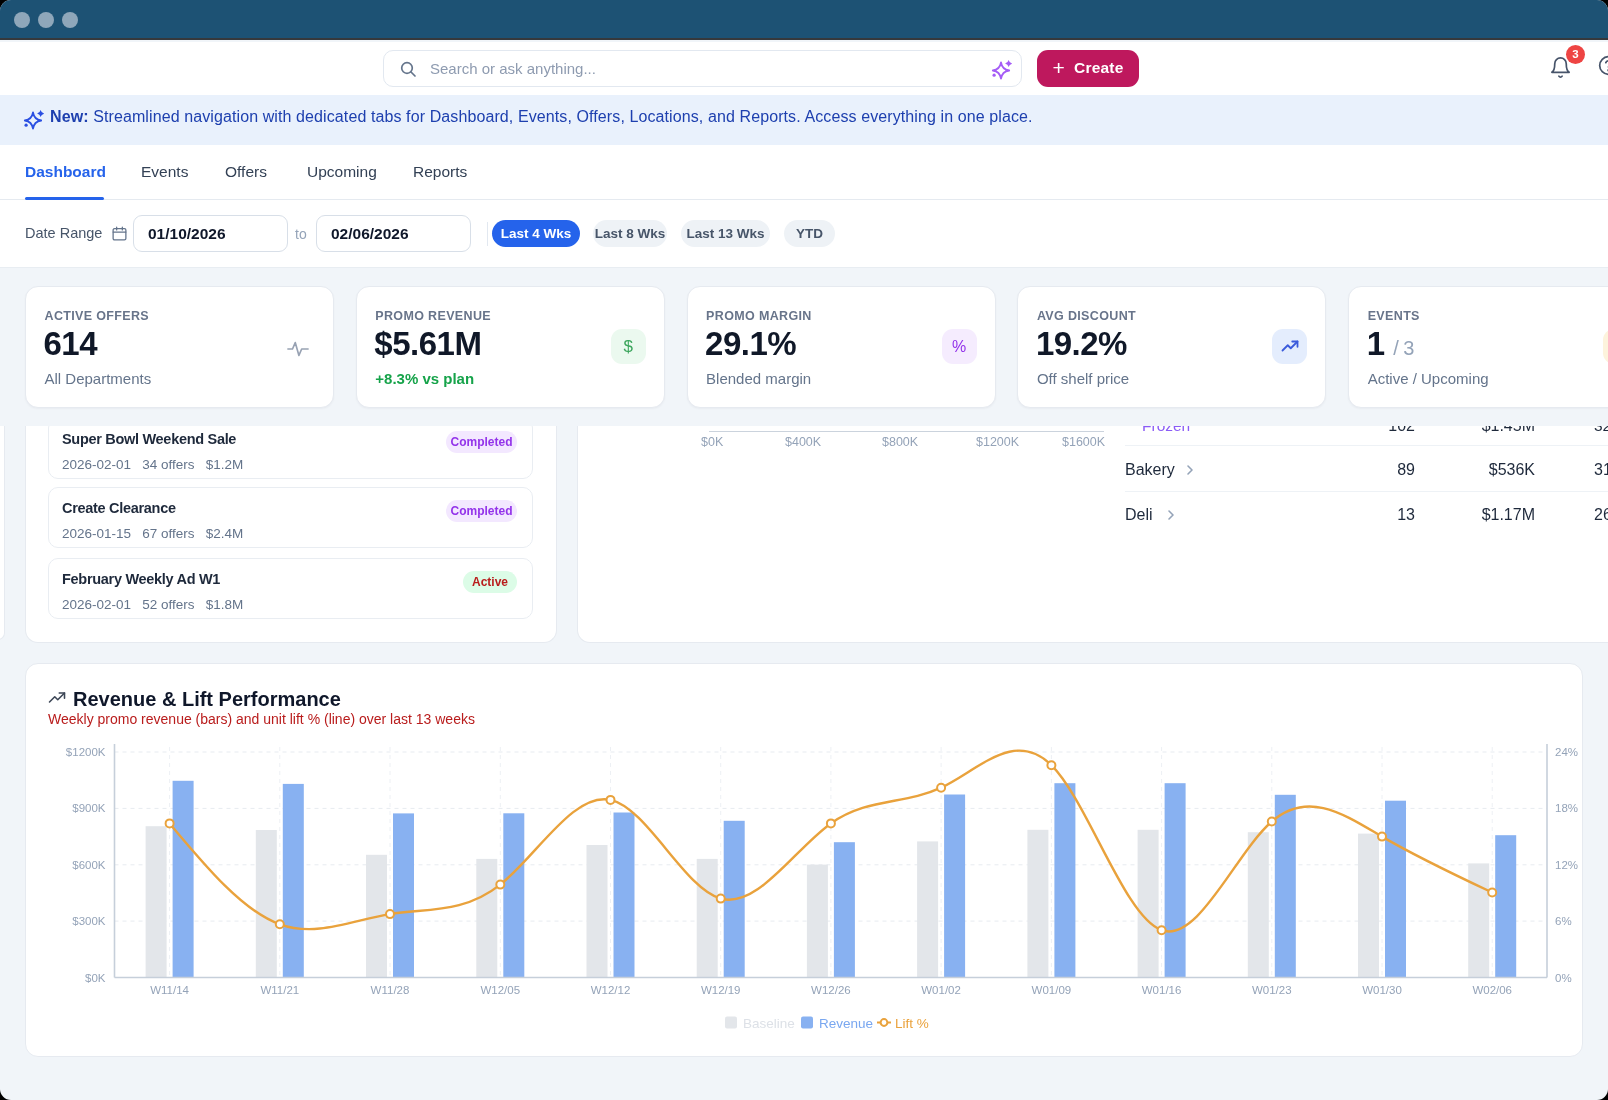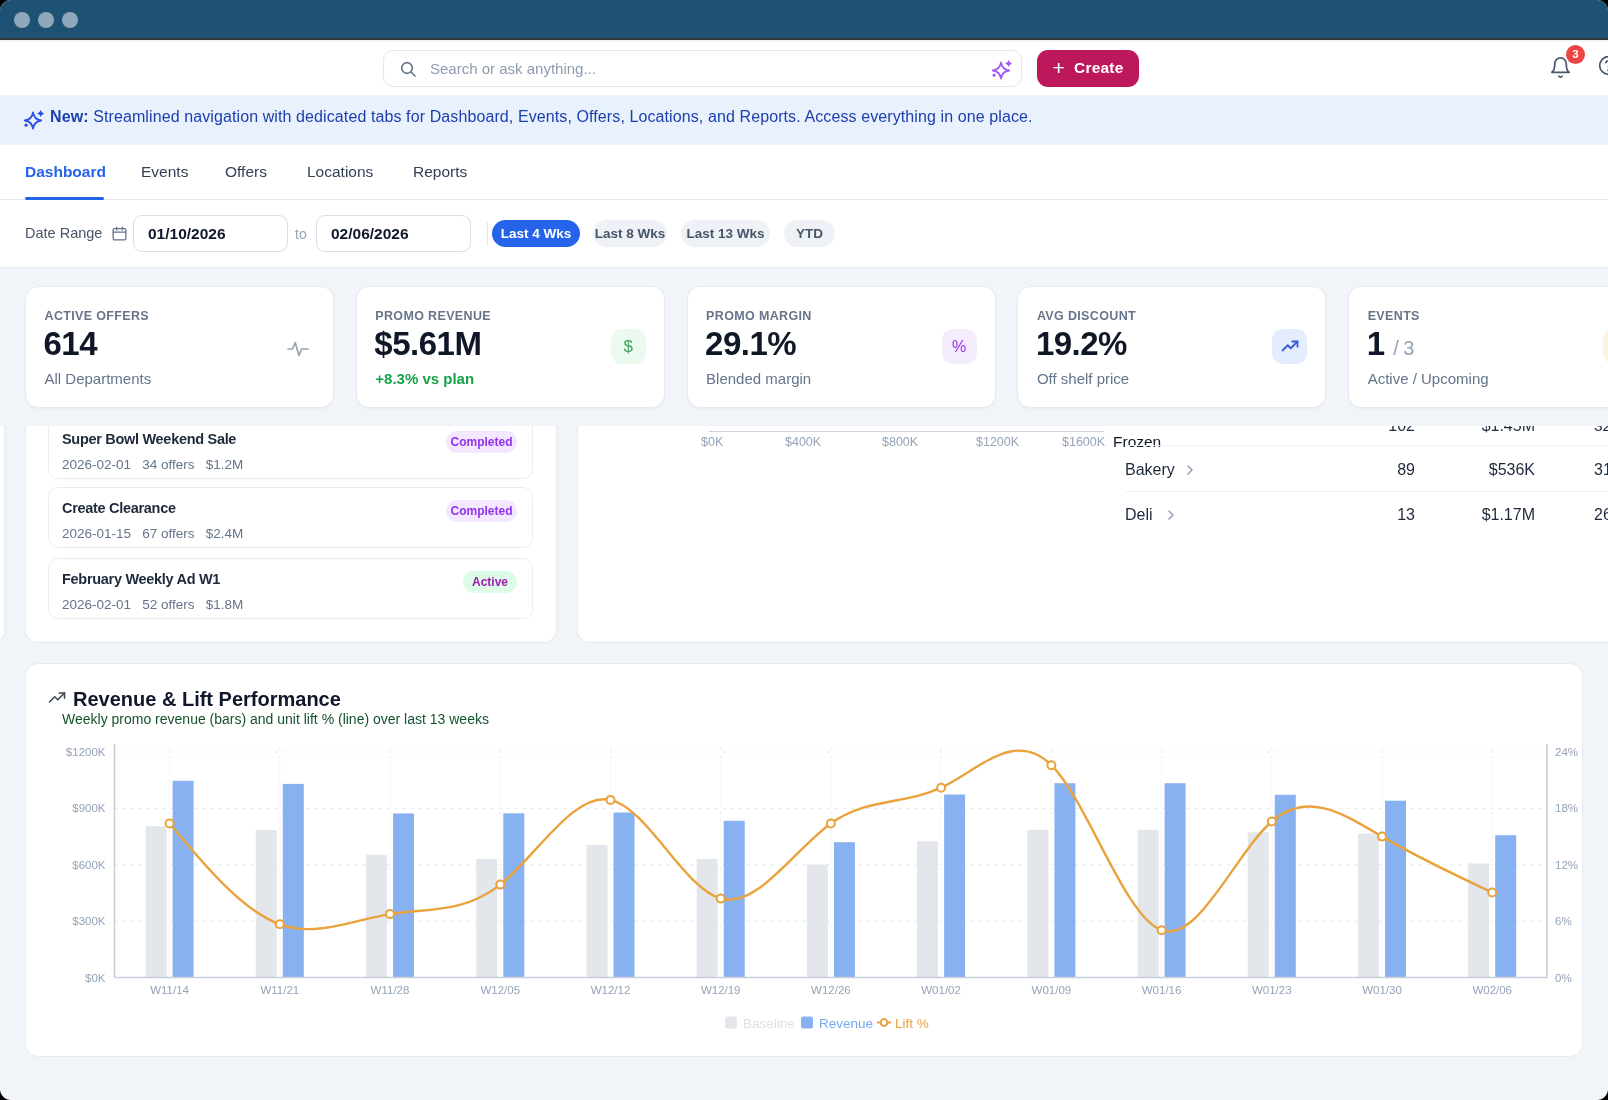--- a/index.html
+++ b/index.html
@@ -34,30 +34,30 @@
 .kvalue { position:absolute; left:17.5px; top:38px; font-size:33px; font-weight:700; color:#101828; letter-spacing:-0.5px; }
 .ksub { position:absolute; left:18.5px; top:83px; font-size:15px; color:#64748b; }
 .kbadge { position:absolute; right:18px; top:42px; width:35px; height:35px; border-radius:11px; text-align:center; }
 
 .midleft { position:absolute; left:25px; top:426px; width:532px; height:217px; background:#fff; border:1px solid #e6eaf0; border-top:none; border-radius:0 0 13px 13px; overflow:hidden; }
 .item { position:absolute; left:22px; width:485px; height:61px; border:1px solid #e9edf2; border-radius:10px; background:#fff; }
 .ititle { position:absolute; left:13px; top:12px; font-size:14.5px; font-weight:700; letter-spacing:-0.3px; color:#1e293b; }
 .imeta { position:absolute; left:13px; top:38px; font-size:13.5px; color:#64748b; }
 .ibadge { position:absolute; right:15px; top:12px; height:22px; border-radius:11px; font-size:12px; font-weight:600; line-height:22px; padding:0 4.5px; }
 .b-purple { background:#f3e8ff; color:#9333ea; }
-.b-green { background:#dcfce7; color:#a21caf; }
+.b-green { background:#dcfce7; color:#b91c1c; }
 .midright { position:absolute; left:577px; top:426px; width:1123px; height:217px; background:#fff; border:1px solid #e6eaf0; border-top:none; border-radius:0 0 0 13px; overflow:hidden; }
 .axlab { position:absolute; top:9px; font-size:12.5px; color:#94a3b8; }
 .trow-name { position:absolute; left:547px; font-size:16px; color:#1e293b; }
 .tnum { position:absolute; font-size:16px; color:#1e293b; text-align:right; width:60px; }
 .tsep { position:absolute; left:547px; width:650px; height:1px; background:#eef2f6; }
 
 .chartcard { position:absolute; left:25px; top:663px; width:1558px; height:394px; background:#fff; border:1px solid #e6eaf0; border-radius:13px; }
 .ctitle { position:absolute; left:47px; top:24px; font-size:20px; font-weight:700; color:#0f172a; }
-.csub { position:absolute; left:36px; top:47px; font-size:14px; color:#14532d; }
+.csub { position:absolute; left:22px; top:47px; font-size:14px; color:#b91c1c; }
 .ax { font-size:11.5px; fill:#94a3b8; font-family:"Liberation Sans",sans-serif; }
 </style>
 </head>
 <body>
 <div class="window">
   <div class="titlebar">
     <div class="dot" style="left:14px;"></div>
     <div class="dot" style="left:38px;"></div>
     <div class="dot" style="left:62px;"></div>
   </div>
@@ -91,21 +91,21 @@
         <path d="M10 3.30 Q11.07 10.43 18.20 11.5 Q11.07 12.57 10 19.70 Q8.93 12.57 1.80 11.5 Q8.93 10.43 10 3.30 Z" fill="none" stroke="#2b50e2" stroke-width="1.8" stroke-linejoin="round"></path>
         <path d="M17.6 1.10 Q18.30 3.90 21.10 4.6 Q18.30 5.30 17.6 8.10 Q16.90 5.30 14.10 4.6 Q16.90 3.90 17.6 1.10 Z" fill="#2b50e2"></path>
         <circle cx="3.1" cy="16.2" r="1.6" fill="#2b50e2"></circle>
       </svg>
     <div class="txt"><b>New:</b> Streamlined navigation with dedicated tabs for Dashboard, Events, Offers, Locations, and Reports. Access everything in one place.</div>
   </div>
   <div class="tabs">
     <div class="tab active" style="left:25px;">Dashboard</div>
     <div class="tab" style="left:141px;">Events</div>
     <div class="tab" style="left:225px;">Offers</div>
-    <div class="tab" style="left:307px;">Locations</div>
+    <div class="tab" style="left:307px;">Upcoming</div>
     <div class="tab" style="left:413px;">Reports</div>
     <div class="tabline"></div>
   </div>
   <div class="daterow">
     <div class="dlabel">Date Range</div>
     <svg class="abs" style="left:111px;top:25px;" width="17" height="17" viewBox="0 0 24 24" fill="none" stroke="#64748b" stroke-width="1.8" stroke-linecap="round">
         <rect x="3" y="5" width="18" height="16" rx="2"></rect>
         <path d="M8 3v4M16 3v4M3 10h18"></path>
       </svg>
     <div class="dinput" style="left:133px;">01/10/2026</div>
@@ -170,21 +170,21 @@
     </div>
     <div class="item" style="top:132px;">
       <div class="ititle">February Weekly Ad W1</div>
       <div class="imeta">2026-02-01&nbsp;&nbsp;&nbsp;52 offers&nbsp;&nbsp;&nbsp;$1.8M</div>
       <div class="ibadge b-green" style="padding:0 9px;">Active</div>
     </div>
   </div>
 
   <div class="midright">
 
-    <div class="abs" style="left:535px;top:-9px;font-size:15.5px;color:#0f172a;margin-top:16px;">Frozen</div>
+    <div class="abs" style="left:564px;top:-9px;font-size:15.5px;color:#8b5cf6;">Frozen</div>
     <div class="tnum" style="left:777px;top:-9px;">102</div>
     <div class="tnum" style="left:897px;top:-9px;">$1.45M</div>
     <div class="abs" style="left:1016px;top:-9px;font-size:15.5px;color:#1e293b;">32</div>
     <div class="tsep" style="top:19px;"></div>
 
     <div class="abs" style="left:131px;top:4.5px;width:395px;height:1.5px;background:#cbd3dd;"></div>
     <div class="axlab" style="left:123px;">$0K</div>
     <div class="axlab" style="left:207px;">$400K</div>
     <div class="axlab" style="left:304px;">$800K</div>
     <div class="axlab" style="left:398px;">$1200K</div>

